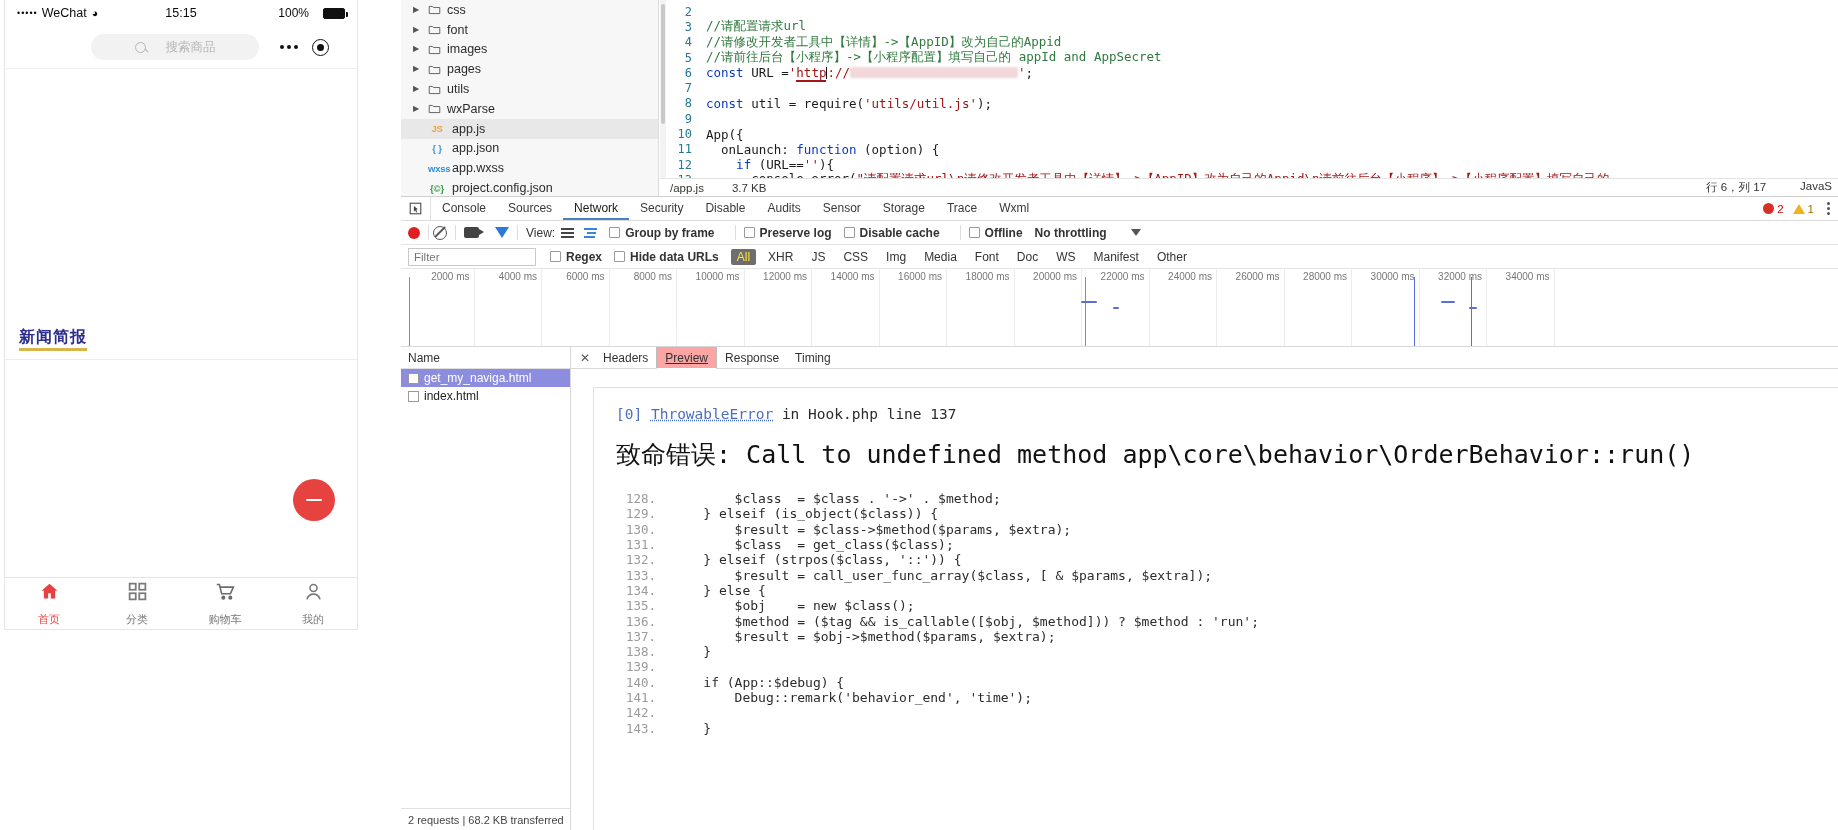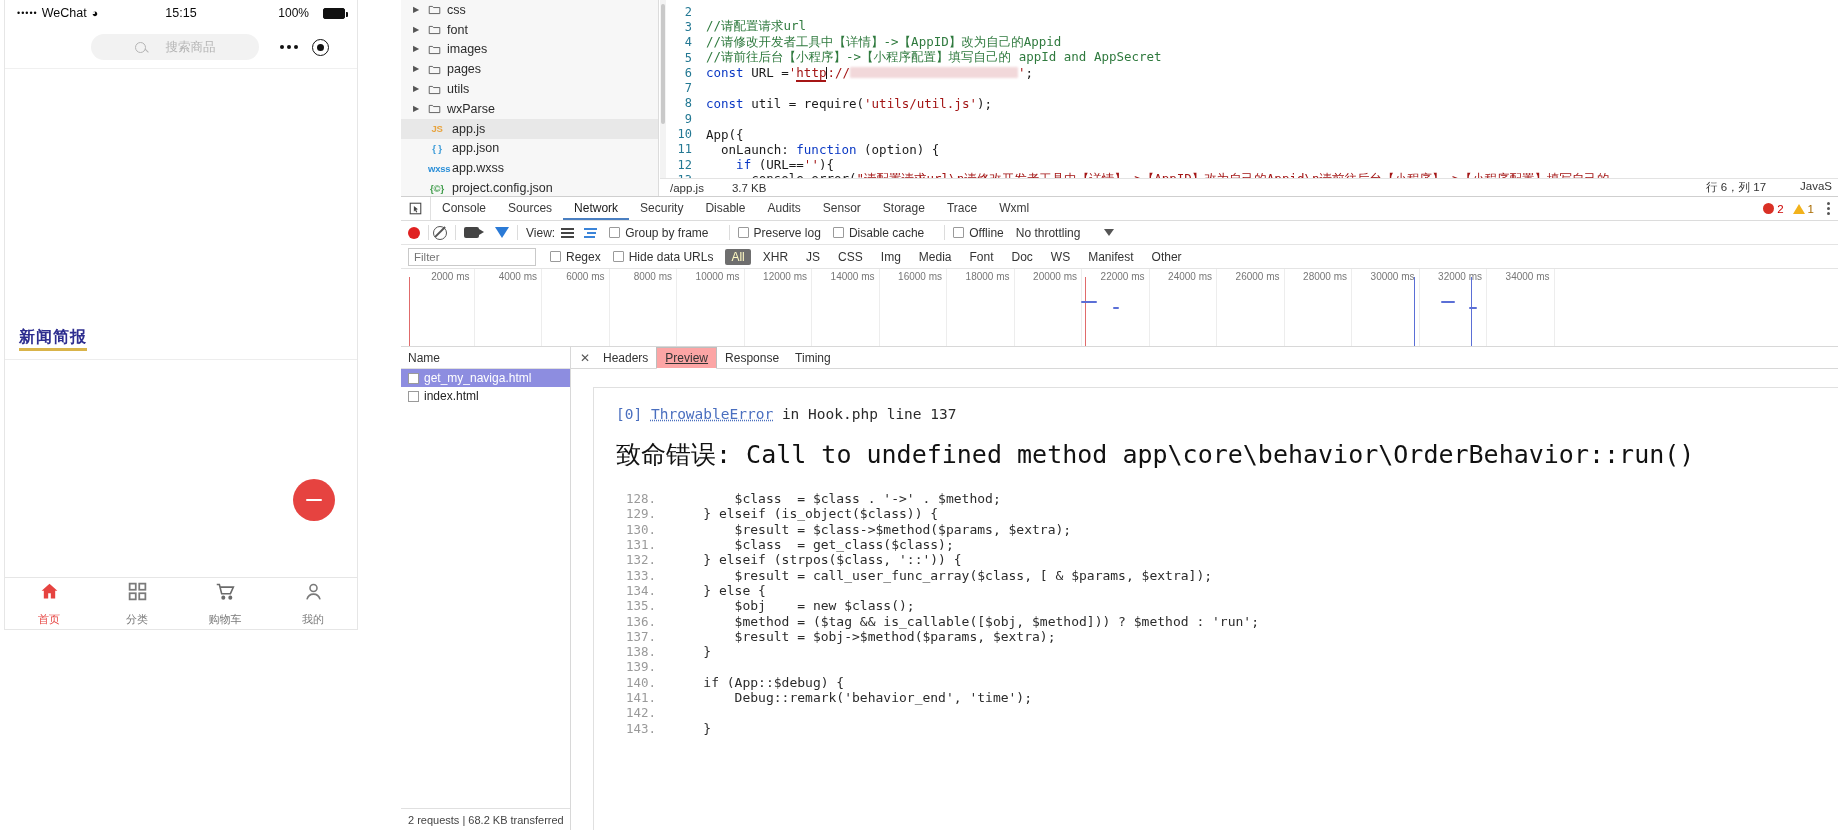--- a/index.html
+++ b/index.html
@@ -133,32 +133,32 @@
   .cam-ico { width: 15px; height: 11px; background: #444; border-radius: 2px; position: relative; }
   .cam-ico:after { content: ""; position: absolute; right: -5px; top: 2px; border-left: 5px solid #444; border-top: 3.5px solid transparent; border-bottom: 3.5px solid transparent; }
   .funnel { width: 0; height: 0; border-left: 7px solid transparent; border-right: 7px solid transparent; border-top: 11px solid #2b7ad6; position: relative; }
   .vsep { width: 1px; height: 15px; background: #dcdcdc; margin: 0 8px; }
   .view-lbl { margin-right: 6px; }
   .list-ico { display: flex; flex-direction: column; gap: 2px; }
   .list-ico i { width: 13px; height: 2px; background: #444; display: block; }
   .wf-ico { display: flex; flex-direction: column; gap: 2px; align-items: flex-start; }
   .wf-ico i { height: 2px; background: #3b84d8; display: block; }
   .cb { width: 11px; height: 11px; border: 1px solid #9a9a9a; background: #fff; display: inline-block; border-radius: 1px; vertical-align: -1px; }
-  .tb-item { display: flex; align-items: center; gap: 5px; margin-right: 12px; }
+  .tb-item { display: flex; align-items: center; gap: 5px; margin-right: 12px; font-weight: bold; }
   .sel-throttle { display: flex; align-items: center; gap: 24px; }
   .caret-dn { width: 0; height: 0; border-left: 5px solid transparent; border-right: 5px solid transparent; border-top: 7px solid #555; }
 
   .dt-filterbar { height: 24px; display: flex; align-items: center; gap: 0; border-bottom: 1px solid #e4e4e4; padding-left: 7px; font-size: 12px; color: #333; }
   .filter-input {
     width: 128px; height: 18px; border: 1px solid #c9c9c9; background: #fff;
     font-size: 11.5px; padding: 0 5px; color: #222; outline: none;
     font-family: "Liberation Sans", sans-serif;
   }
   .ftype { padding: 1px 6px; border-radius: 2px; font-size: 12px; color: #333; }
-  .ftype.on { background: #6e6e6e; color: #fef9c3; }
+  .ftype.on { background: #6e6e6e; color: #fde047; }
 
   
   .dt-timeline { position: relative; height: 78px; border-bottom: 1px solid #d8d8d8; overflow: hidden; background: #fff; }
   .tl-tick { position: absolute; top: 0; bottom: 0; width: 1px; background: #ededed; }
   .tl-lbl { position: absolute; top: 2px; font-size: 10px; color: #777; transform: translateX(-100%); padding-right: 4px; white-space: nowrap; }
   .tl-bar { position: absolute; width: 1px; top: 8px; bottom: 0; }
   .tl-dash { position: absolute; height: 2px; border-radius: 1px; }
 
   .dt-split { position: absolute; left: 0; right: 0; top: 150px; bottom: 0; display: flex; }
   .req-pane { width: 170px; border-right: 1px solid #d8d8d8; display: flex; flex-direction: column; background: #fff; }

